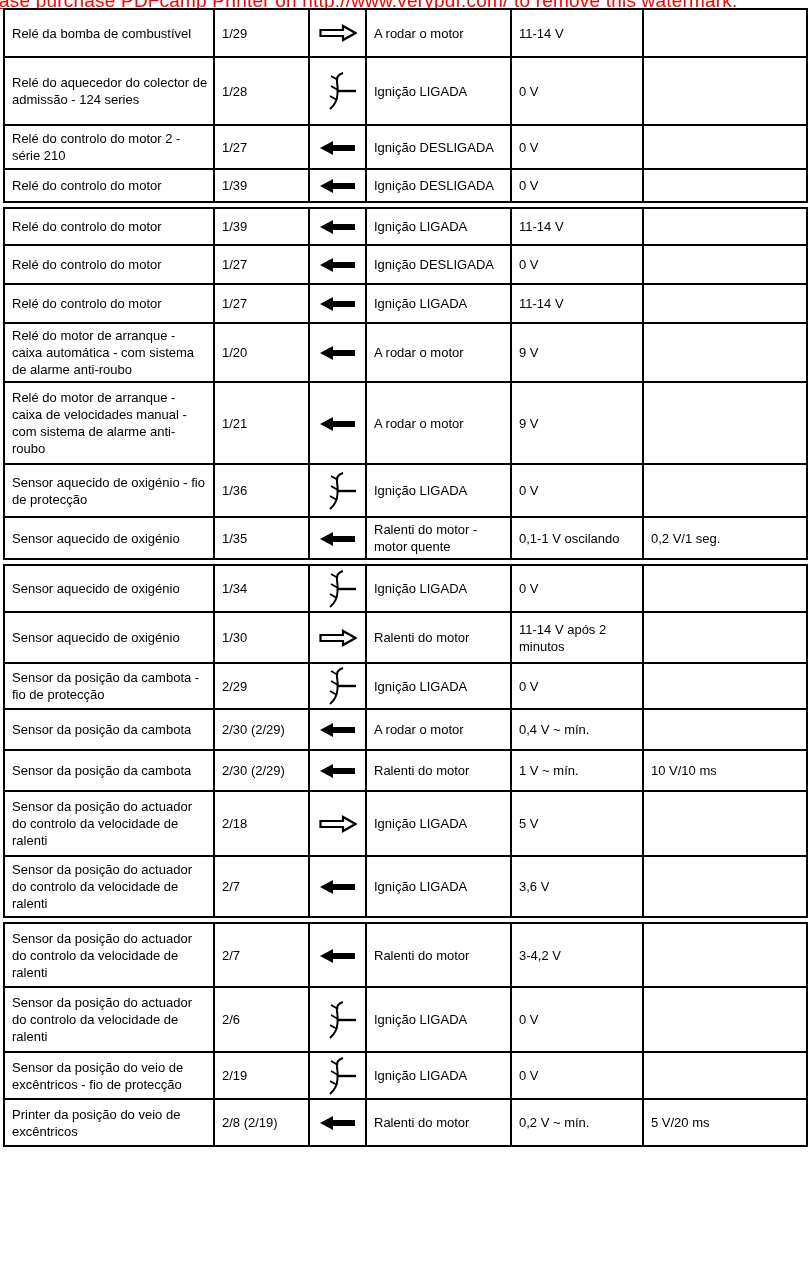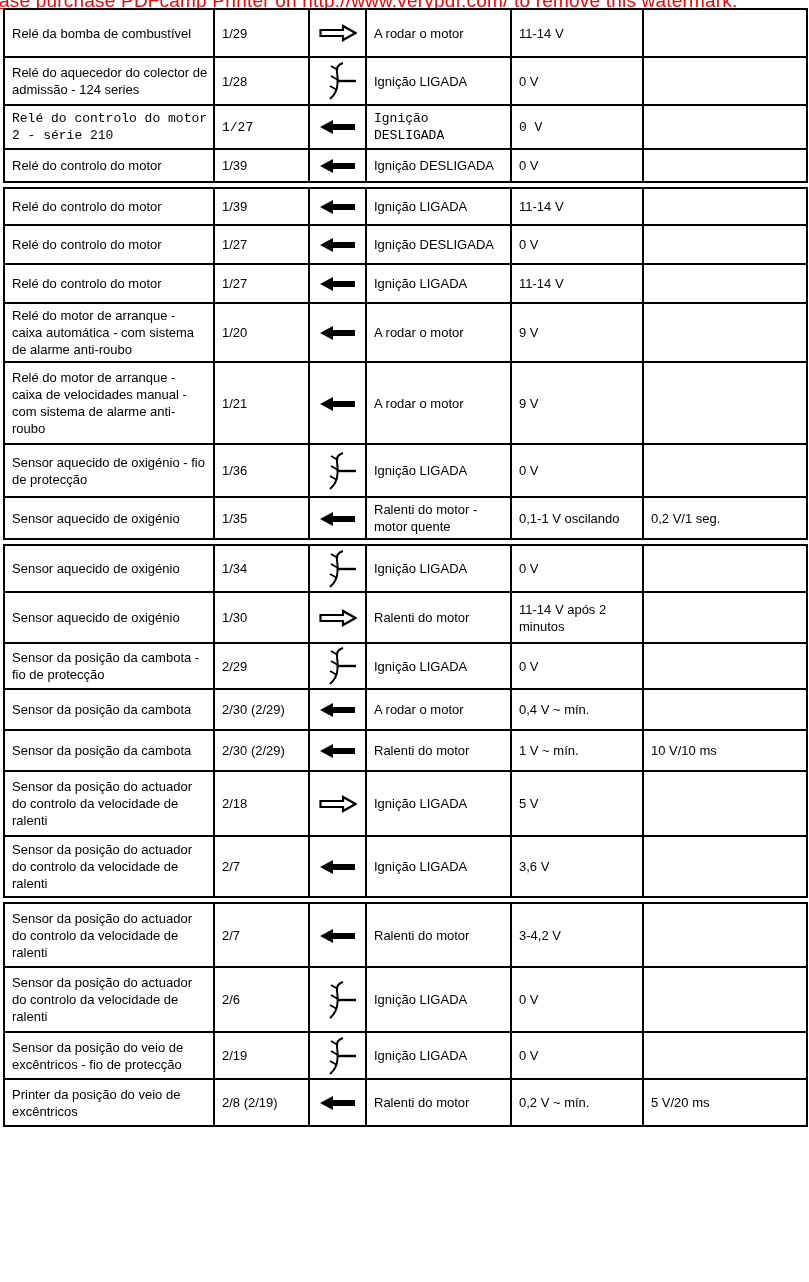--- a/index.html
+++ b/index.html
@@ -77,21 +77,21 @@
             <td>
               <div>A rodar o motor</div>
             </td>
             <td>
               <div>11-14 V</div>
             </td>
             <td>
               <div></div>
             </td>
           </tr>
-          <tr style="height: 48px; margin-top: 22px;">
+          <tr style="height: 68px; margin-top: 22px;">
             <td>
               <div>Relé do aquecedor do colector de admissão - 124 series</div>
             </td>
             <td>
               <div>1/28</div>
             </td>
             <td class="icon-cell"><span class="iconwrap"><svg width="40" height="44" viewBox="0 0 40 44">
                   <path d="M25 4 Q18 6 19 13 Q20 19 19.5 25 Q19 34 12 40" fill="none" stroke="#000000" stroke-width="2"></path>
                   <path d="M20 11 L13 7" stroke="#000000" stroke-width="1.8"></path>
                   <path d="M20 21 L13 17" stroke="#000000" stroke-width="1.8"></path>
@@ -101,21 +101,21 @@
             <td>
               <div>Ignição LIGADA</div>
             </td>
             <td>
               <div>0 V</div>
             </td>
             <td>
               <div></div>
             </td>
           </tr>
-          <tr style="height: 44px; font-family: Liberation Mono, monospace;">
+          <tr style="height: 44px;">
             <td>
               <div>Relé do controlo do motor 2 - série 210</div>
             </td>
             <td>
               <div>1/27</div>
             </td>
             <td class="icon-cell"><span class="iconwrap"><svg width="35" height="16" viewBox="0 0 35 16">
                   <path d="M0 8 L13 1 L13 5 L35 5 L35 11 L13 11 L13 15 Z" fill="#000000"></path>
                 </svg></span></td>
             <td>

